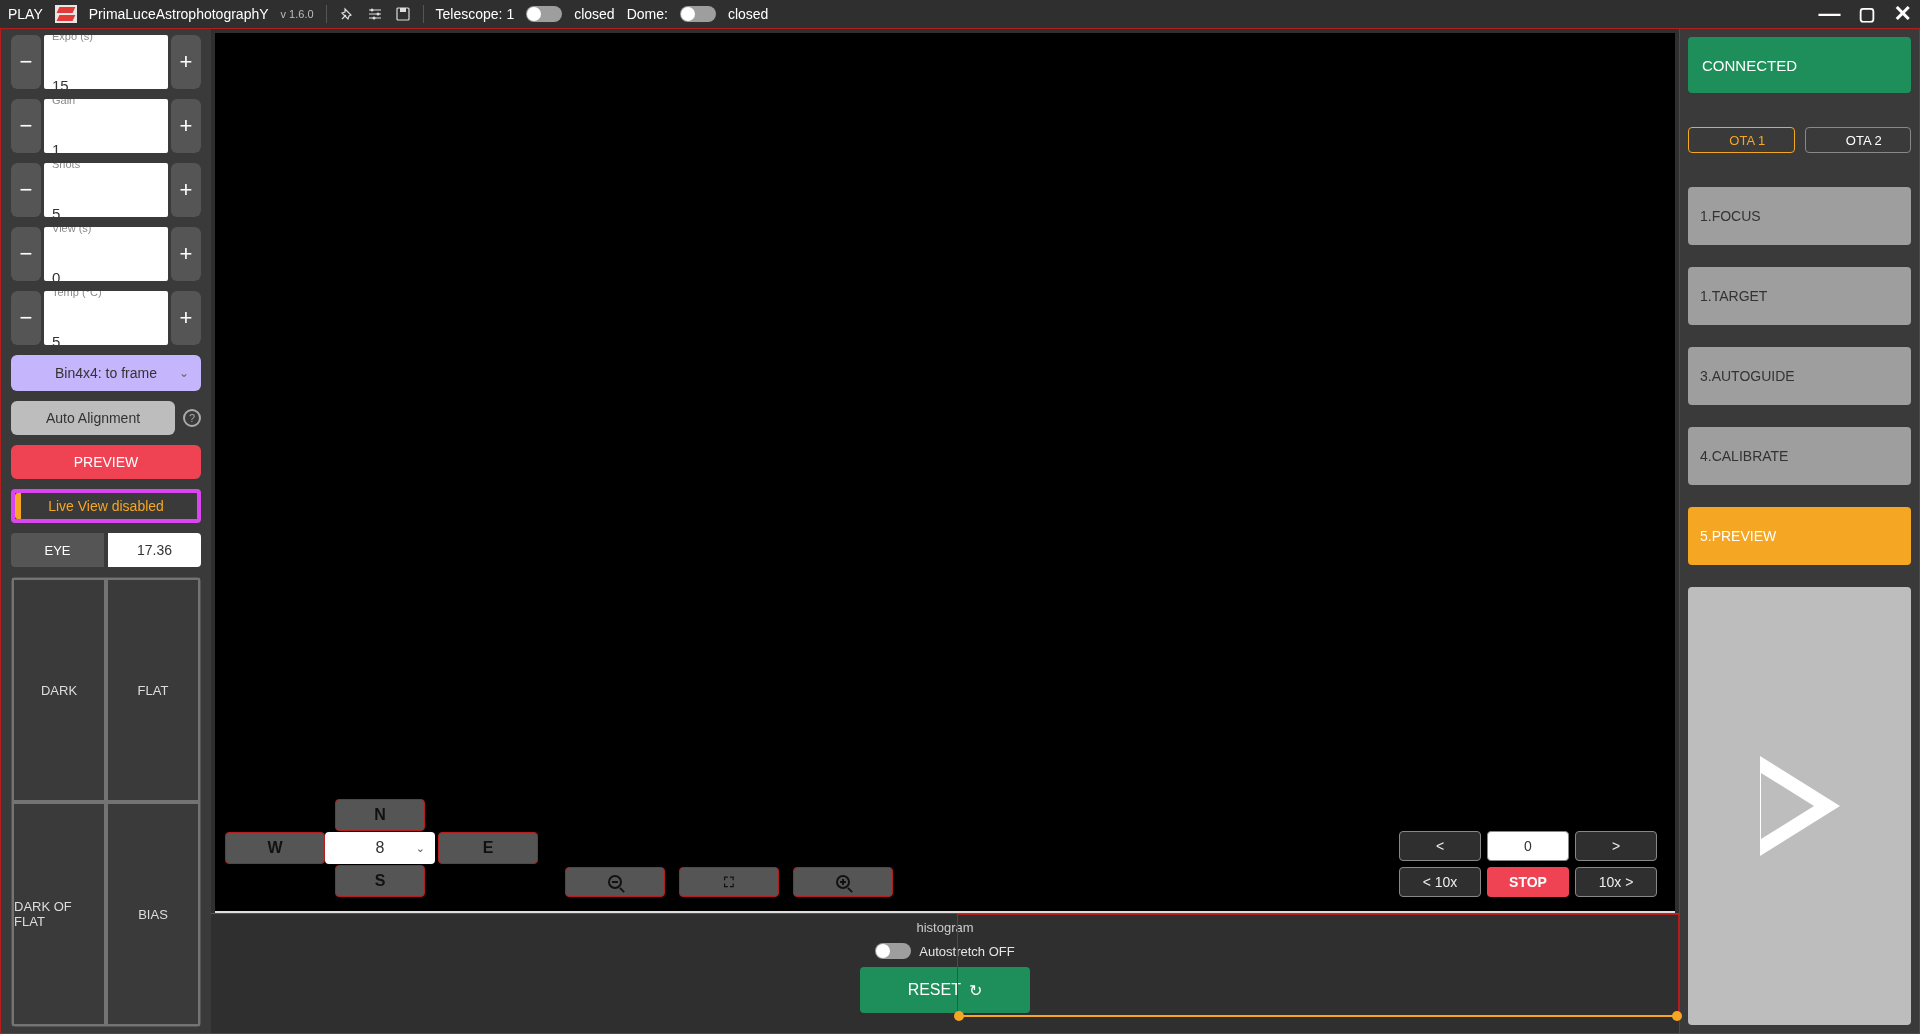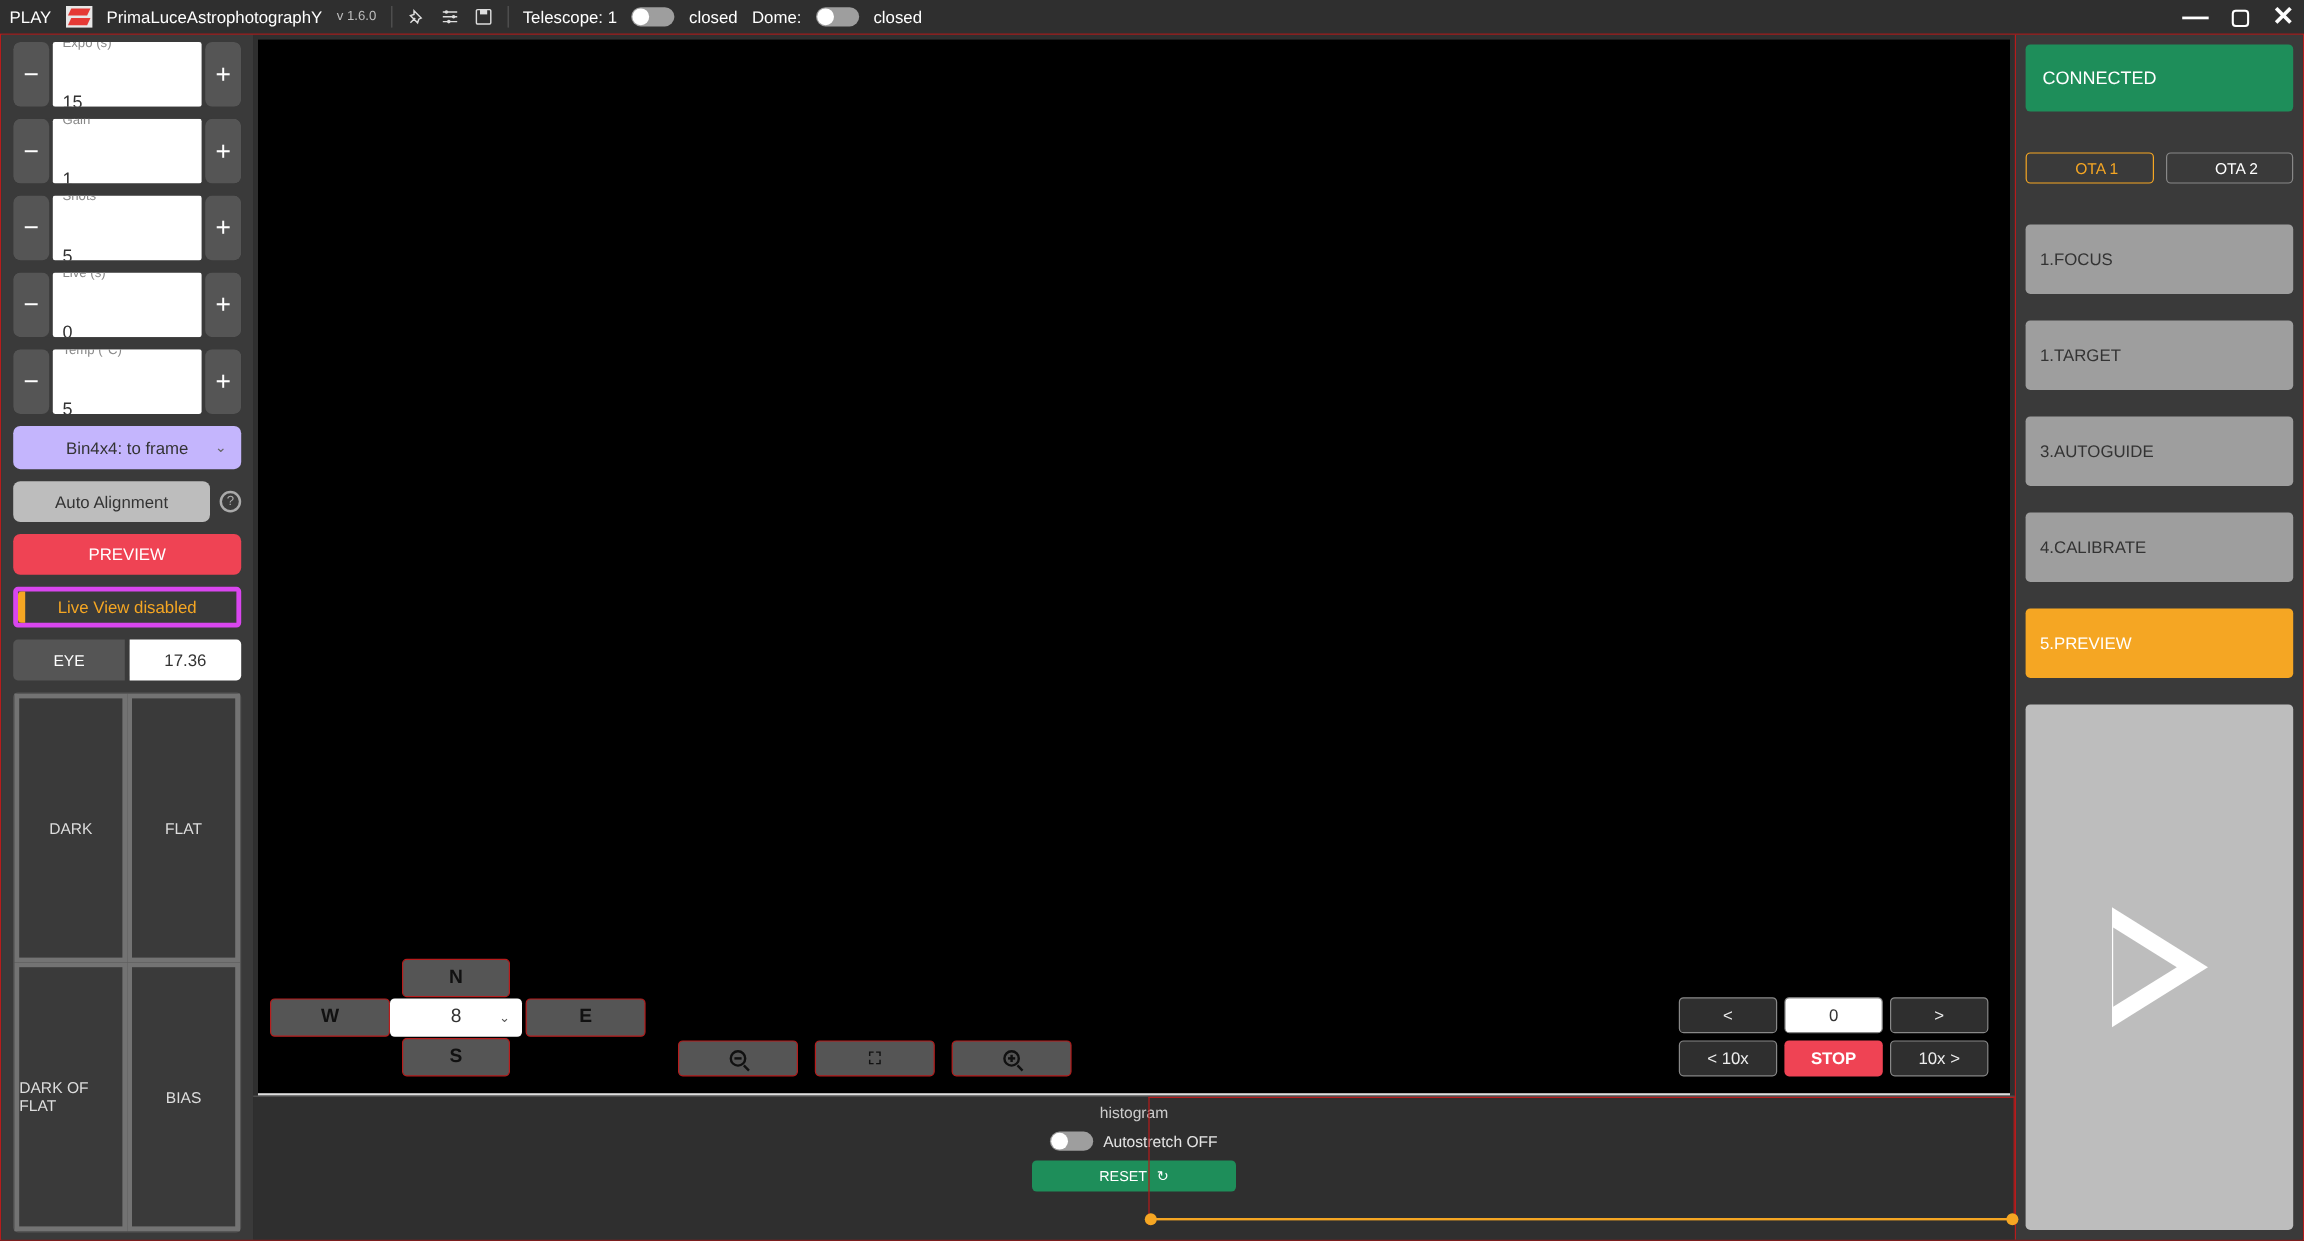--- a/index.html
+++ b/index.html
@@ -39,21 +39,21 @@
 
   .preview-btn { height:34px; background:#ef4354; color:#fff; border-radius:6px; display:flex; align-items:center; justify-content:center; font-size:14px; font-weight:500; cursor:pointer; }
   .live-btn { height:34px; border:4px solid #d946ef; color:#f5a623; border-radius:4px; display:flex; align-items:center; justify-content:center; font-size:14px; position:relative; }
   .live-btn::before{content:"";position:absolute;left:0;top:0;bottom:0;width:6px;background:#f5a623;border-radius:3px 0 0 3px;}
 
   .eye-row { display:flex; gap:4px; height:34px; }
   .eye-row .lbl { flex:1; background:#555; display:flex; align-items:center; justify-content:center; font-size:13px; border-radius:4px 0 0 4px; }
   .eye-row .val { flex:1; background:#fff; color:#333; display:flex; align-items:center; justify-content:center; font-size:14px; border-radius:0 4px 4px 0; }
 
   .frame-grid { display:grid; grid-template-columns:1fr 1fr; grid-template-rows:1fr 1fr; gap:0; border:1px solid #555; border-radius:4px; flex:1; min-height:180px; }
-  .frame-cell { display:flex; align-items:center; justify-content:center; font-size:13px; color:#ddd; border:4px solid #737373; cursor:pointer; }
+  .frame-cell { display:flex; align-items:center; justify-content:center; font-size:13px; color:#ddd; border:2px solid #737373; cursor:pointer; }
 
   
   .center { flex:1; display:flex; flex-direction:column; background:#2f2f2f; }
   .viewport { flex:1; background:#000; margin:4px; margin-bottom:0; position:relative; border-bottom:2px solid #ddd; }
   .dir-pad { position:absolute; bottom:14px; left:10px; }
   .dir-btn { width:90px; height:32px; background:#555; border:1px solid #b71c1c; color:#111; font-weight:700; display:flex; align-items:center; justify-content:center; border-radius:4px; cursor:pointer; }
   .dir-btn.n { position:absolute; bottom:66px; left:110px; }
   .dir-btn.w { position:absolute; bottom:33px; left:0; width:100px; }
   .dir-sel { position:absolute; bottom:33px; left:100px; width:110px; height:32px; background:#fff; color:#333; border-radius:4px; display:flex; align-items:center; justify-content:center; }
   .dir-sel .chev{ position:absolute; right:10px; font-size:11px; color:#555;}
@@ -71,21 +71,21 @@
 
   .rot-group { position:absolute; bottom:14px; right:18px; display:grid; grid-template-columns:repeat(3,82px); grid-template-rows:repeat(2,30px); gap:6px; }
   .rot-btn { background:#2f2f2f; border:1px solid #888; border-radius:4px; display:flex; align-items:center; justify-content:center; font-size:14px; cursor:pointer; color:#eee; }
   .rot-val { background:#fff; color:#333; font-weight:500; }
   .rot-stop { background:#ef4354; color:#fff; font-weight:700; border:none; }
 
   .histo { height:120px; display:flex; border-top:1px solid #555; position:relative; }
   .histo-mid { width:180px; display:flex; flex-direction:column; align-items:center; gap:8px; padding-top:6px; position:absolute; left:50%; transform:translateX(-50%); }
   .histo-mid .title { font-size:13px; color:#ccc; }
   .as-row { display:flex; align-items:center; gap:8px; font-size:13px; color:#e5e5e5; }
-  .reset-btn { width:170px; height:26px; background:#1e8e5a; color:#fff; border-radius:4px; display:flex; align-items:center; justify-content:center; gap:8px; font-size:12px; cursor:pointer; }
+  .reset-btn { width:170px; height:46px; background:#1e8e5a; color:#fff; border-radius:4px; display:flex; align-items:center; justify-content:center; gap:8px; font-size:16px; cursor:pointer; }
   .histo-right { position:absolute; right:0; top:0; bottom:12px; left:746px; border:1px solid #b71c1c; border-bottom:none; }
   .histo-scrollbar{position:absolute;left:0;right:0;bottom:0;height:10px;}
   .histo-scrollbar .track{position:absolute;left:2px;right:2px;top:4px;height:2px;background:#f5a623;}
   .histo-scrollbar .h{position:absolute;top:0;width:10px;height:10px;border-radius:50%;background:#f5a623;}
 
   
   .right { width:240px; background:#3a3a3a; padding:8px; display:flex; flex-direction:column; gap:14px; border-left:1px solid #b71c1c; }
   .conn-btn { height:56px; background:#1e8e5a; color:#fff; border-radius:4px; display:flex; align-items:center; padding-left:14px; font-size:15px; font-weight:500; cursor:pointer; }
   .ota-row { display:flex; gap:10px; margin-top:20px; }
   .ota-btn { flex:1; height:26px; border:1px solid #888; border-radius:4px; display:flex; align-items:center; justify-content:center; font-size:13px; cursor:pointer;padding-left:12px; }
@@ -163,21 +163,21 @@
       <div class="pm">−</div>
       <div class="field">
         <span class="lbl">Shots</span>
         <span class="val">5</span>
       </div>
       <div class="pm">+</div>
     </div>
     <div class="inprow">
       <div class="pm">−</div>
       <div class="field">
-        <span class="lbl">Live (s)</span>
+        <span class="lbl">View (s)</span>
         <span class="val">0</span>
       </div>
       <div class="pm">+</div>
     </div>
     <div class="inprow">
       <div class="pm">−</div>
       <div class="field">
         <span class="lbl">Temp (°C)</span>
         <span class="val">5</span>
       </div>

